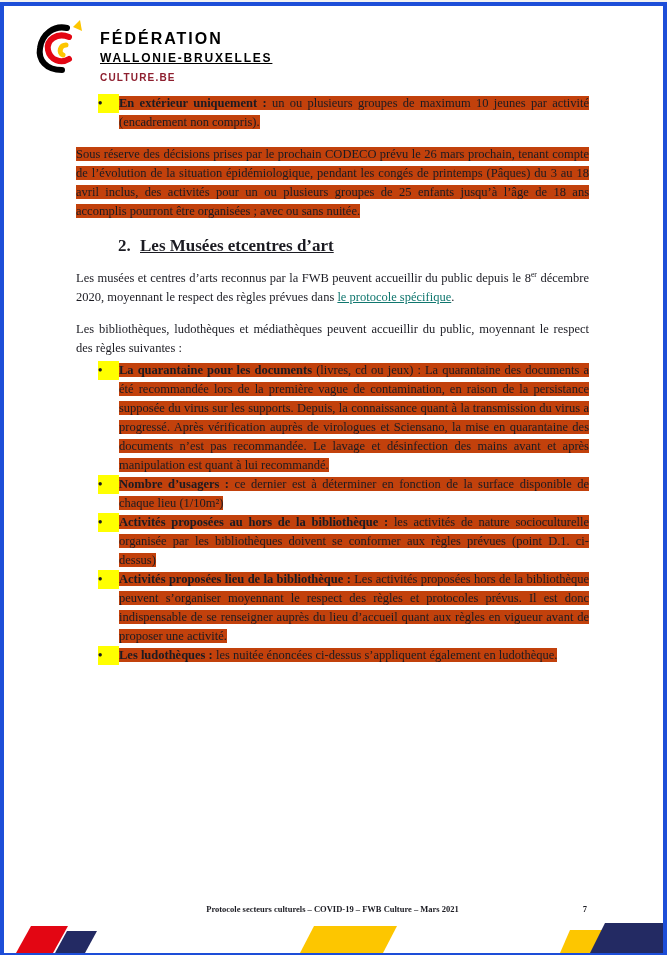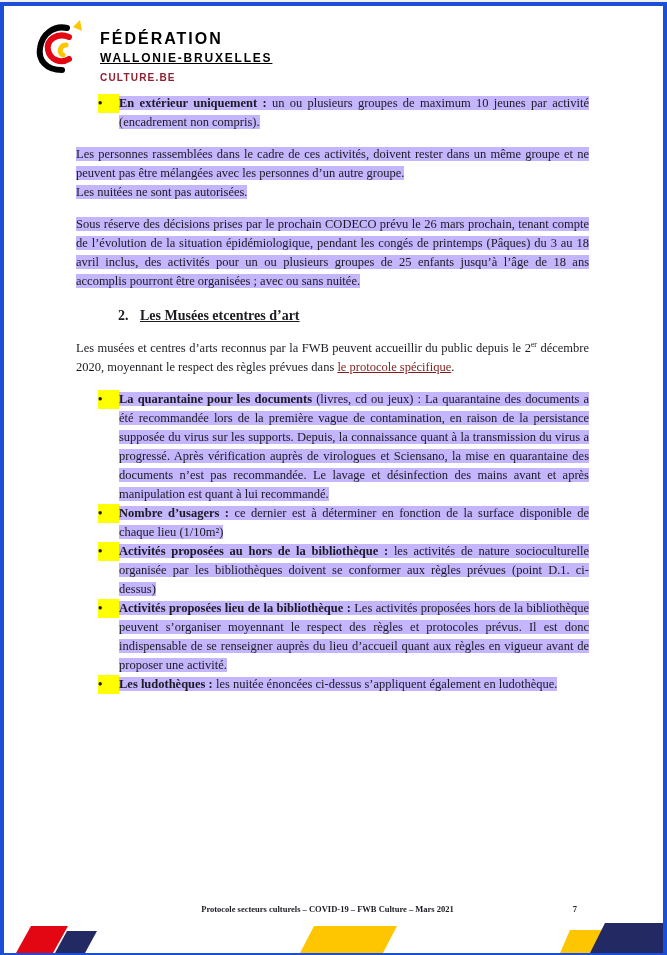--- a/index.html
+++ b/index.html
@@ -13,36 +13,36 @@
   .logo-mark {width:58px; height:60px;}
   .logo-text {margin-left:10px; margin-top:12px; font-family:"Liberation Sans", sans-serif; color:#000;}
   .logo-title {font-size:16px; font-weight:bold; letter-spacing:2px;}
   .logo-sub {font-size:12px; font-weight:bold; letter-spacing:1.8px; margin-top:3px;text-decoration:underline;}
   .logo-site {font-size:10px; font-weight:bold; letter-spacing:1.2px; margin-top:7px; color:#8e1f2f;}
   
   .content {
     position:absolute; left:72px; right:74px; top:88px;
     font-size:12.5px; line-height:19px; text-align:justify;
   }
-  .hl {background:#c4b5fd;}
+  .hl {background:#c2410c;}
   .underline {text-decoration:underline;}
   .intro {margin:0 0 3px;}
   .para {margin:0 0 13px;}
   .blist {list-style:none; margin:0 0 13px; padding:0;}
   .blist li {display:flex; align-items:flex-start; margin:0;}
   .blist .dot {flex:0 0 auto; width:21px; margin-left:22px; height:19px; background:#ffff00; font-weight:bold;}
   .blist .li-body {flex:1; text-align:justify;}
-  .heading {font-size:14px; font-weight:bold; margin:15px 0 14px; padding-left:42px; text-align:left;}
+  .heading {font-size:17px; font-weight:bold; margin:15px 0 14px; padding-left:42px; text-align:left;}
   .h-num {display:inline-block; width:22px;}
   .h-title {text-decoration:underline;}
-  .doclink {color:#7f1d1d; text-decoration:underline; cursor:pointer;}
+  .doclink {color:#0f766e; text-decoration:underline; cursor:pointer;}
   sup {font-size:0.62em; line-height:0;}
   b {font-weight:bold;}
   
-  .footer {position:absolute; left:72px; right:84px; top:898px; text-align:center;
+  .footer {position:absolute; left:72px; right:74px; top:898px; text-align:center;
            font-size:8.5px; font-weight:bold; color:#1b1b22;}
   .footer-page {position:absolute; right:2px; top:0;}
   .brand-shapes {position:absolute; left:0; bottom:0; width:667px; height:30px; display:block;}
 </style>
 </head>
 <body>
 
 <div class="page">
 
   <header class="logo">
@@ -62,29 +62,29 @@
   <main class="content">
 
 
     <ul class="blist">
       <li>
         <span class="dot">•</span>
         <div class="li-body"><span class="hl"><b>En extérieur uniquement :</b><span> un ou plusieurs groupes de maximum 10 jeunes par activité (encadrement non compris).</span></span></div>
       </li>
     </ul>
 
-    <p class="para"><span class="hl">Les personnes rassemblées dans le cadre de ces activités, doivent rester dans un même groupe et ne peuvent pas être mélangées avec les personnes d’un autre groupe.</span><br><span class="hl">Les nuitées ne sont pas autorisées.</span></p>
 
     <p class="para"><span class="hl">Sous réserve des décisions prises par le prochain CODECO prévu le 26 mars prochain, tenant compte de l’évolution de la situation épidémiologique, pendant les congés de printemps (Pâques) du 3 au 18 avril inclus, des activités pour un ou plusieurs groupes de 25 enfants jusqu’à l’âge de 18 ans accomplis pourront être organisées ; avec ou sans nuitée.</span></p>
 
     <h4 class="heading"><span class="h-num">2.</span><span class="h-title">Les Musées etcentres d’art</span></h4>
 
-    <p class="para"><span>Les musées et centres d’arts reconnus par la FWB peuvent accueillir du public depuis le 2</span><sup>er</sup><span> décembre 2020, moyennant le respect des règles prévues dans </span><a class="doclink">le protocole spécifique</a><span>.</span></p>
+    <p class="para"><span>Les musées et centres d’arts reconnus par la FWB peuvent accueillir du public depuis le 8</span><sup>er</sup><span> décembre 2020, moyennant le respect des règles prévues dans </span><a class="doclink">le protocole spécifique</a><span>.</span></p>
 
 
+    <p class="para" style="margin-bottom:3px;">Les bibliothèques, ludothèques et médiathèques peuvent accueillir du public, moyennant le respect des règles suivantes :</p>
 
     <ul class="blist">
       <li>
         <span class="dot">•</span>
         <div class="li-body"><span class="hl"><b>La quarantaine pour les documents</b><span> (livres, cd ou jeux) : La quarantaine des documents a été recommandée lors de la première vague de contamination, en raison de la persistance supposée du virus sur les supports. Depuis, la connaissance quant à la transmission du virus a progressé. Après vérification auprès de virologues et Sciensano, la mise en quarantaine des documents n’est pas recommandée. Le lavage et désinfection des mains avant et après manipulation est quant à lui recommandé.</span></span></div>
       </li>
       <li>
         <span class="dot">•</span>
         <div class="li-body"><span class="hl"><b>Nombre d’usagers :</b><span> ce dernier est à déterminer en fonction de la surface disponible de chaque lieu (1/10m²)</span></span></div>
       </li>

